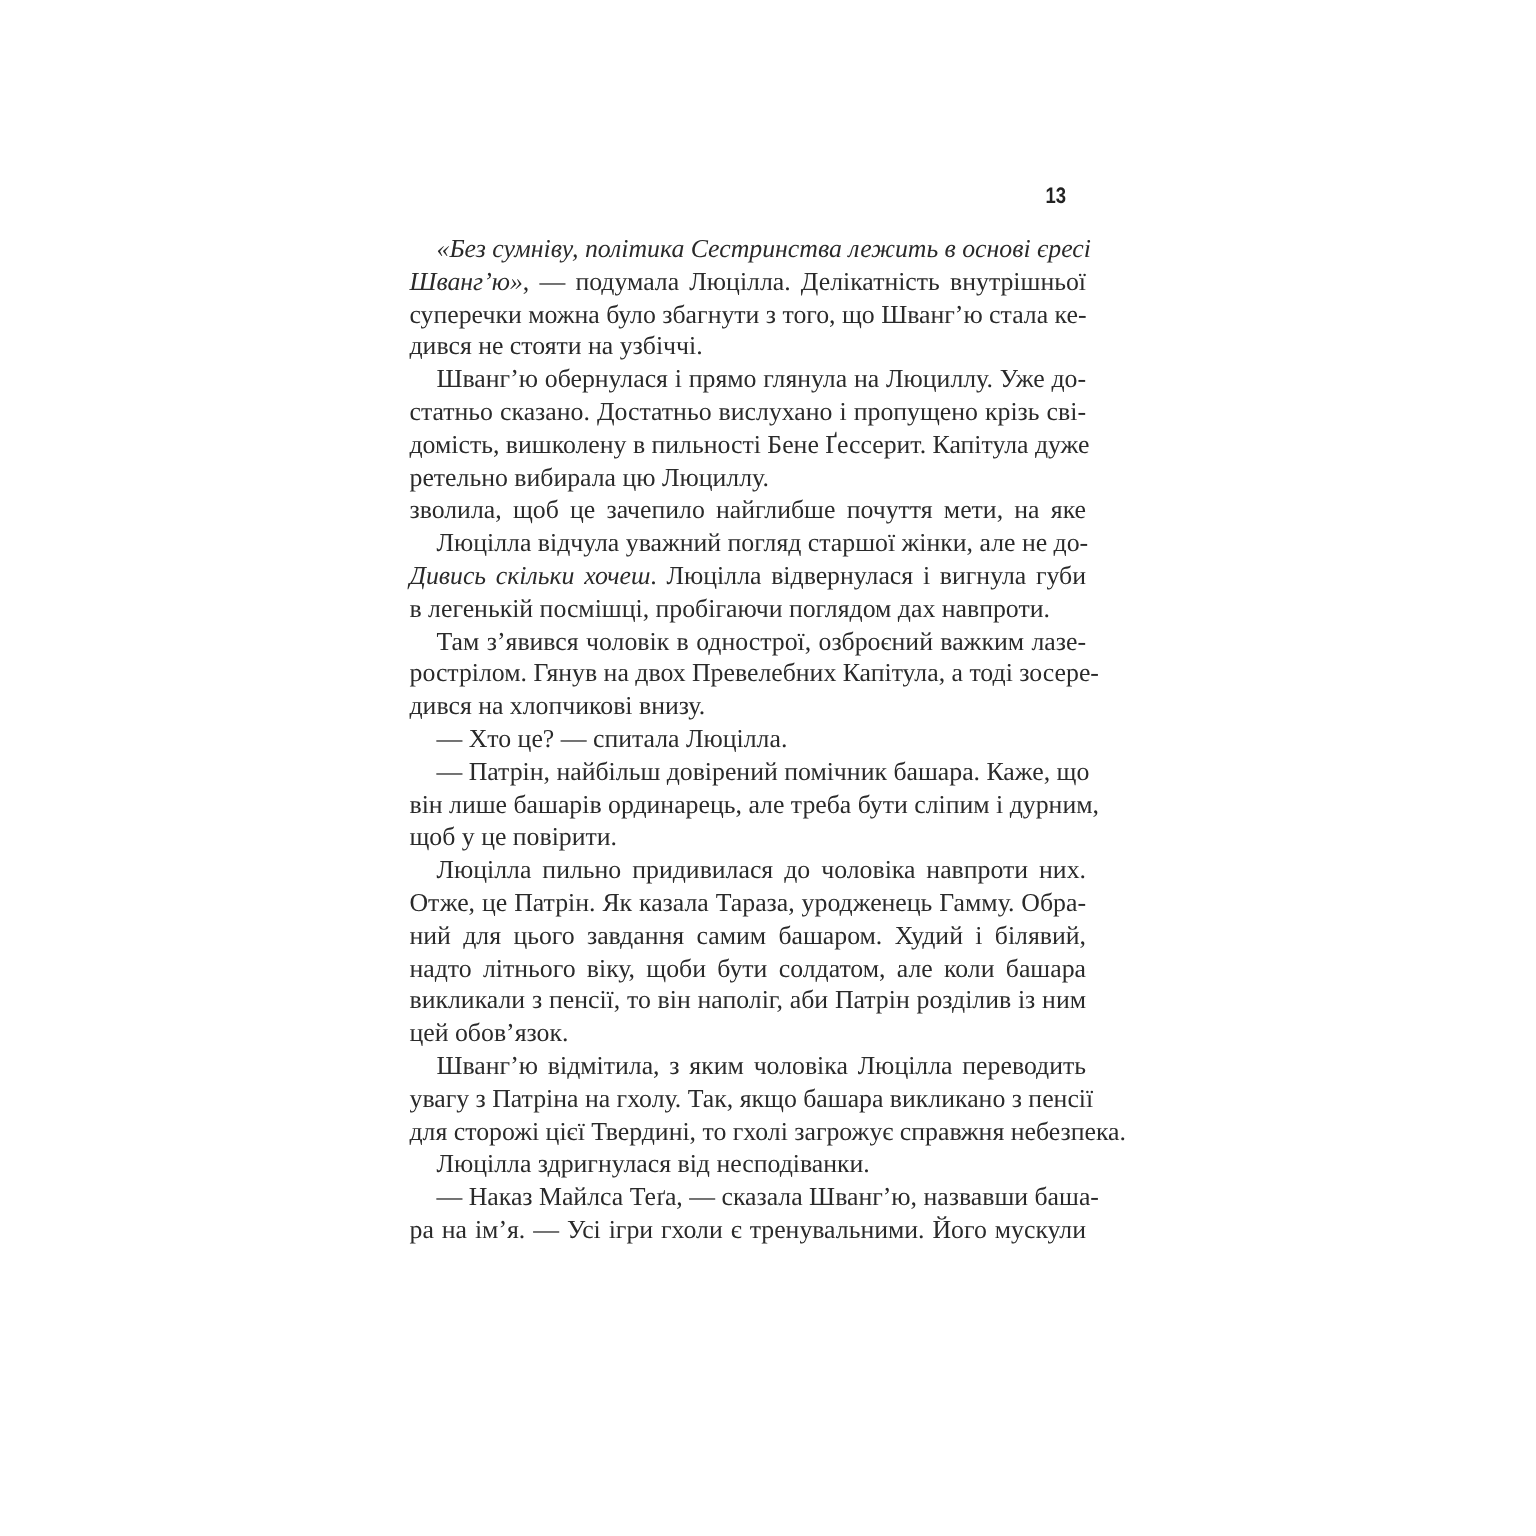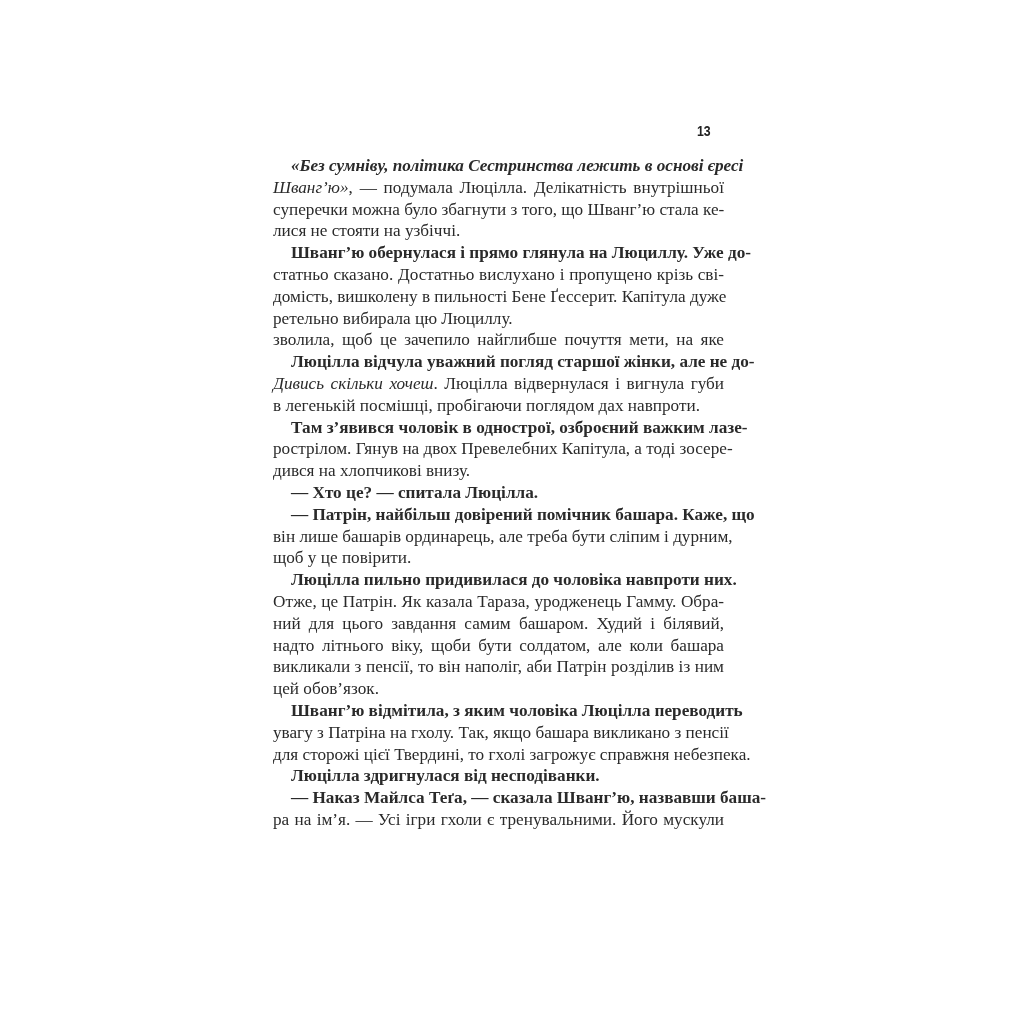--- a/index.html
+++ b/index.html
@@ -48,36 +48,35 @@
       text-align: justify;
       text-align-last: justify;
       height: 21.8px;
       overflow: visible;
     }
     .line.last {
       text-align-last: left;
     }
     .line.indent {
       padding-left: 18px;
-      font-weight: bold;
     }
     .it {
       font-style: italic;
     }
   </style>
 </head>
 <body>
 
 <div class="page">
   <div class="page-number">13</div>
   <div class="text-block" id="text-block">
       <span class="line indent"><span class="it">«Без сумніву, політика Сестринства лежить в основі єресі</span></span>
       <span class="line"><span class="it">Шванг’ю»</span><span>, — подумала Люцілла. Делікатність внутрішньої</span></span>
       <span class="line"><span>суперечки можна було збагнути з того, що Шванг’ю стала ке-</span></span>
-      <span class="line last"><span>лися не стояти на узбіччі.</span></span>
+      <span class="line last"><span>дився не стояти на узбіччі.</span></span>
       <span class="line indent"><span>Шванг’ю обернулася і прямо глянула на Люциллу. Уже до-</span></span>
       <span class="line"><span>статньо сказано. Достатньо вислухано і пропущено крізь сві-</span></span>
       <span class="line"><span>домість, вишколену в пильності Бене Ґессерит. Капітула дуже</span></span>
       <span class="line last"><span>ретельно вибирала цю Люциллу.</span></span>
       <span class="line"><span>зволила, щоб це зачепило найглибше почуття мети, на яке</span></span>
       <span class="line indent"><span>Люцілла відчула уважний погляд старшої жінки, але не до-</span></span>
       <span class="line"><span class="it">Дивись скільки хочеш</span><span>. Люцілла відвернулася і вигнула губи</span></span>
       <span class="line last"><span>в легенькій посмішці, пробігаючи поглядом дах навпроти.</span></span>
       <span class="line indent"><span>Там з’явився чоловік в однострої, озброєний важким лазе-</span></span>
       <span class="line"><span>рострілом. Гянув на двох Превелебних Капітула, а тоді зосере-</span></span>

